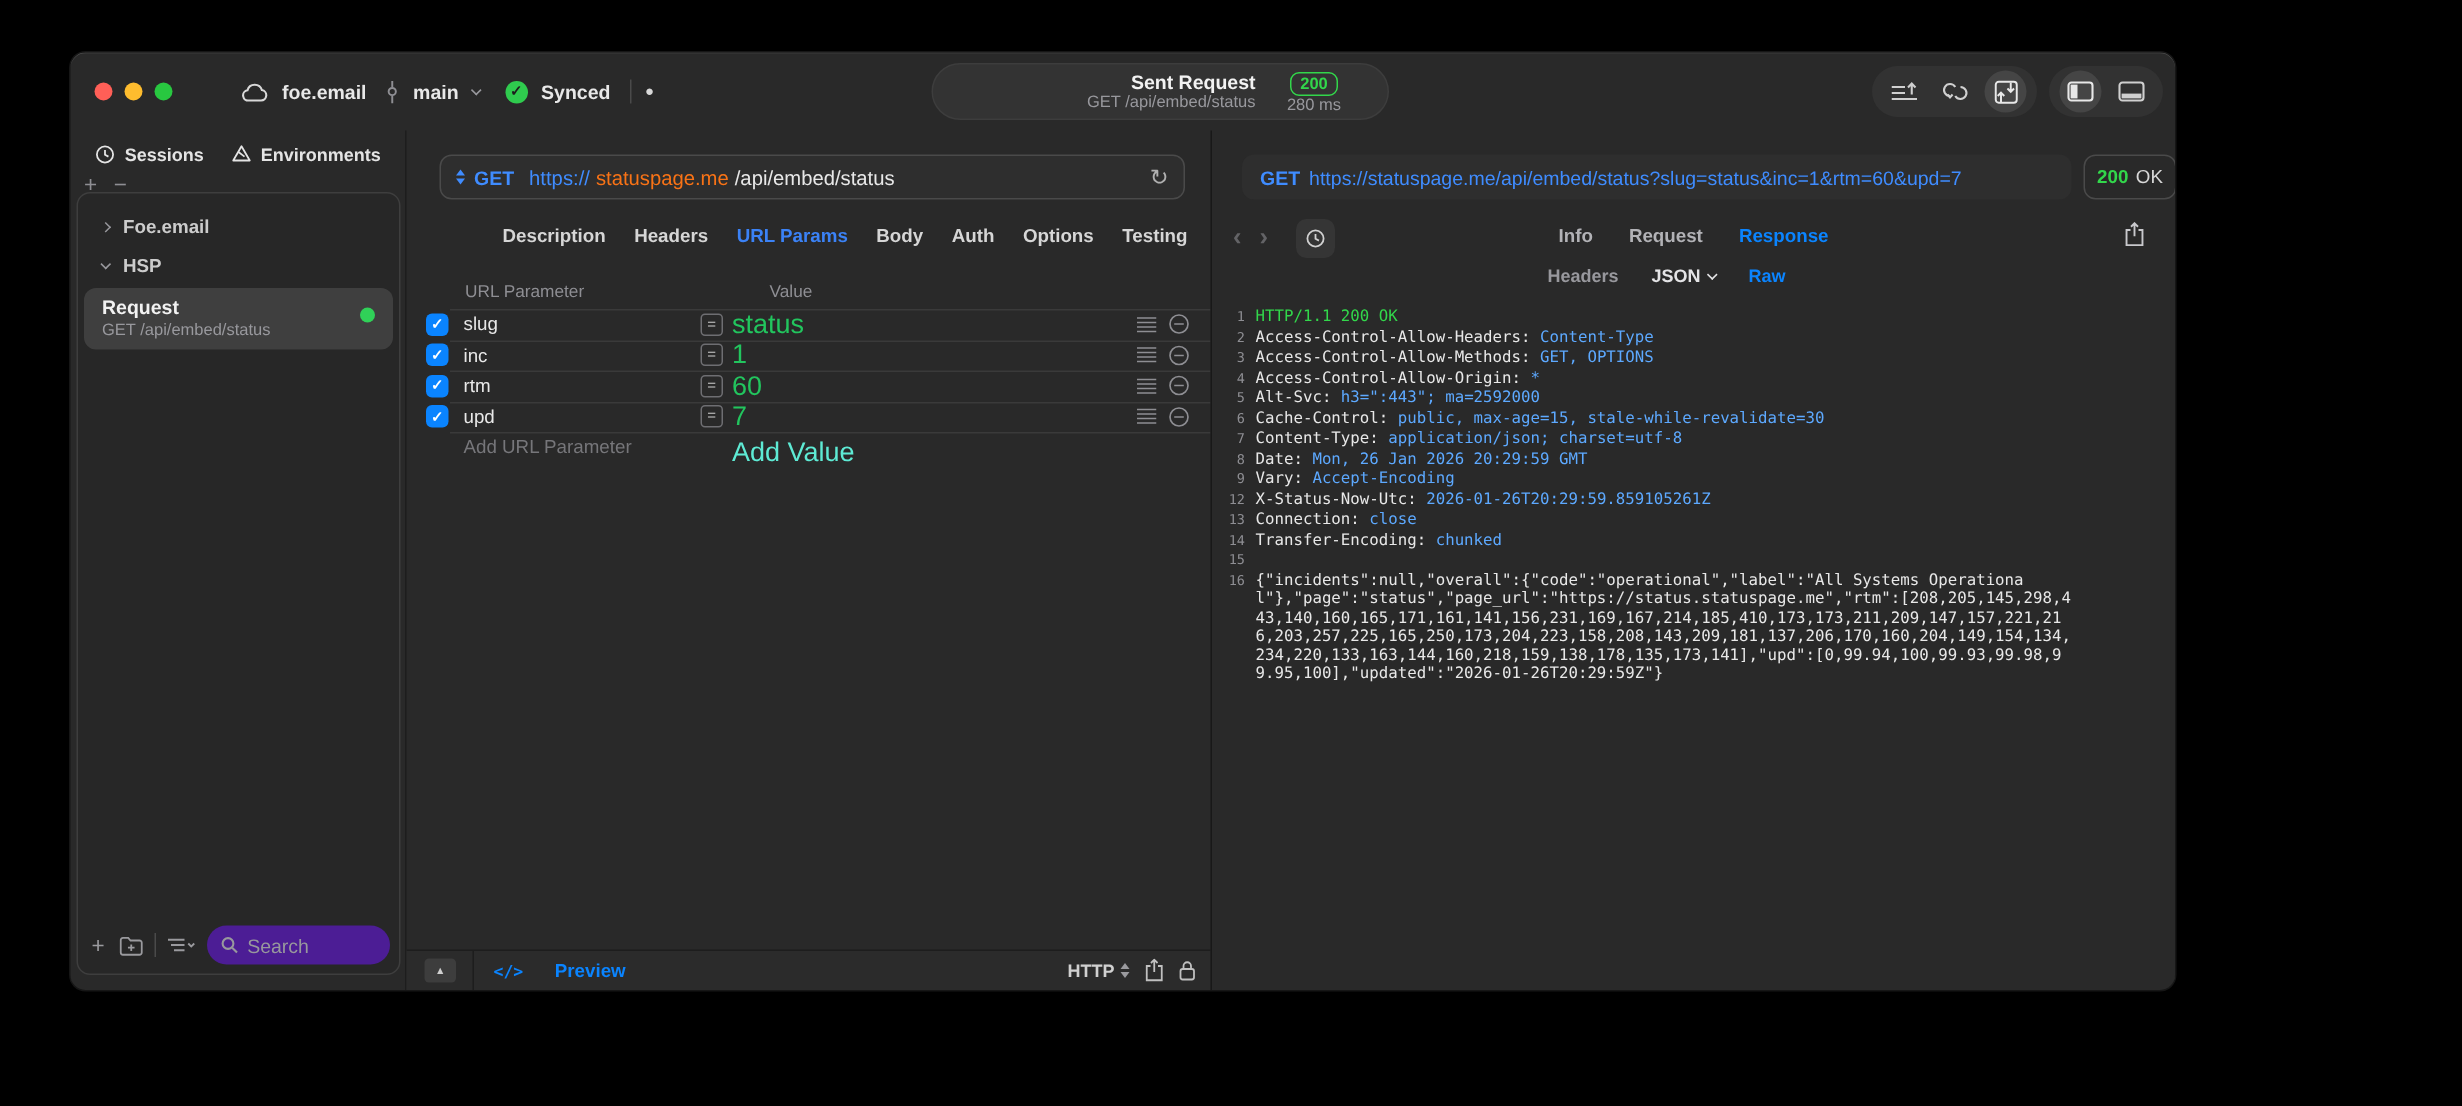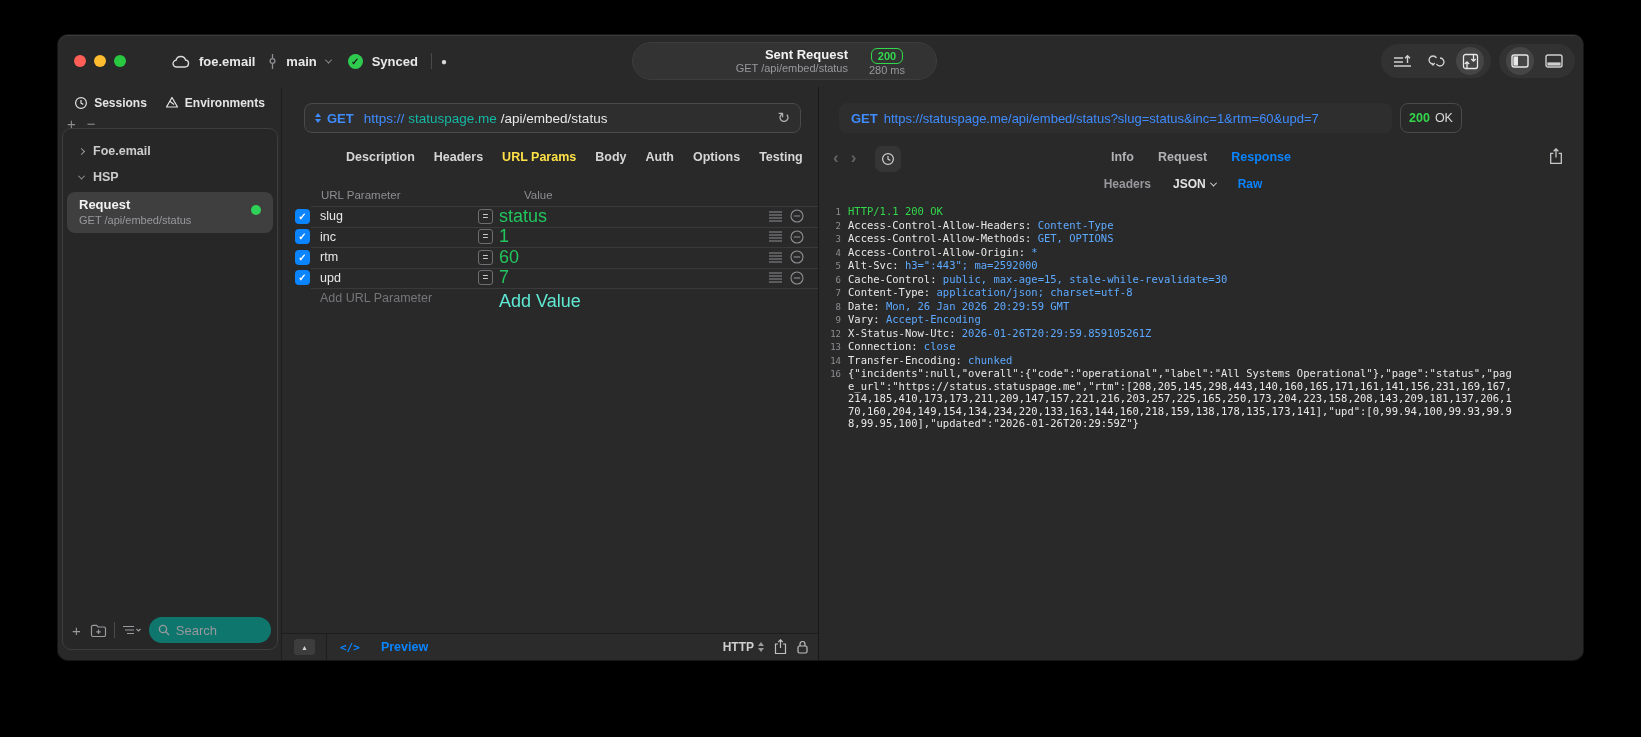--- a/index.html
+++ b/index.html
@@ -1,18 +1,18 @@
 <!DOCTYPE html>
 <html><head>
 <meta charset="utf-8">
 <style>
   * { margin:0; padding:0; box-sizing:border-box; }
   html,body { width:1641px; height:737px; background:#000; overflow:hidden;
     font-family:"Liberation Sans", sans-serif; -webkit-font-smoothing:antialiased; }
-  .window { position:absolute; left:58px; top:35px; width:1525px; height:625px;
+  .window { position:absolute; left:47px; top:35px; width:1403px; height:625px;
     background:#292929; border-radius:10px; overflow:hidden;
     box-shadow: inset 0 0.5px 0 rgba(255,255,255,.18), 0 0 0 1px #161616; }
 
   
   .titlebar { position:absolute; left:0; top:0; right:0; height:52px; }
   .traffic { position:absolute; left:16px; top:20px; display:flex; gap:8px; }
   .tl { width:12px; height:12px; border-radius:50%; }
   .tl.red{background:#ff5f57;} .tl.yellow{background:#febc2e;} .tl.green{background:#28c840;}
   .tb-left { position:absolute; left:114px; top:0; height:52px; display:flex; align-items:center; gap:9px; }
   .tb-left .txt { font-size:13px; font-weight:600; color:#e8e8e8; }
@@ -54,42 +54,42 @@
   .tree-item .chev { color:#98989d; }
   .req-card { position:relative; margin:2px 4px 0 4px; background:#3f3f3f; border-radius:8px;
     padding:5px 10px 6px 12px; }
   .req-title { font-size:13px; font-weight:600; color:#f2f2f2; line-height:16px; }
   .req-sub { font-size:11px; color:#98989d; line-height:14px; }
   .req-dot { position:absolute; right:12px; top:13px; width:10px; height:10px; border-radius:50%;
     background:#30d158; }
   .sb-bottom { position:absolute; left:7px; right:6px; bottom:5px; height:28px;
     display:flex; align-items:center; gap:7px; }
   .sb-bottom .plus { color:#9a9a9e; font-size:15px; padding:0 2px; }
-  .search-pill { flex:1; height:26px; background:#0f766e; border-radius:13px; display:flex;
+  .search-pill { flex:1; height:26px; background:#4c1d95; border-radius:13px; display:flex;
     align-items:center; padding:0 9px; gap:6px; }
   .search-pill input { background:transparent; border:none; outline:none; color:#c8c8c8;
     font-size:13px; width:100%; font-family:"Liberation Sans",sans-serif; }
   .search-pill input::placeholder { color:#98989d; }
 
   
   .editor { position:absolute; left:223px; top:52px; width:537px; bottom:0; border-left:1px solid #1d1d1d; }
   .url-bar { position:absolute; left:22px; top:16px; width:497px; height:30px; background:#2e2e2e;
     border:1px solid #4a4a4a; border-radius:8px; display:flex; align-items:center; padding:0 10px; gap:4px; }
   .stepper { display:flex; flex-direction:column; gap:2px; margin-right:2px; }
   .tri { width:0; height:0; border-left:3.5px solid transparent; border-right:3.5px solid transparent; }
   .tri-up { border-bottom:4px solid #3f8cff; } .tri-down { border-top:4px solid #3f8cff; }
   .tri-up.gray { border-bottom-color:#9a9a9e; } .tri-down.gray { border-top-color:#9a9a9e; }
   .method { font-size:13px; font-weight:700; color:#3f8cff; margin-right:6px; }
   .u-scheme { font-size:13.5px; color:#3f8cff; }
-  .u-host { font-size:13.5px; color:#14b8a6; }
+  .u-host { font-size:13.5px; color:#f97316; }
   .u-path { font-size:13.5px; color:#e8e8e8; flex:1; }
   .refresh { color:#b0b0b0; font-size:15px; }
   .ed-tabs { position:absolute; top:63px; left:64px; right:0; display:flex; gap:19px; }
   .ed-tab { font-size:12.5px; font-weight:600; color:#d6d6d6; }
-  .ed-tab.active { color:#fde047; }
+  .ed-tab.active { color:#3b82f6; }
   .tbl-head { position:absolute; top:102px; left:0; right:0; font-size:11.5px; color:#8e8e93; }
   .tbl-head .c1 { position:absolute; left:39px; } .tbl-head .c2 { position:absolute; left:242px; }
   .params { position:absolute; top:119px; left:0; right:0; }
   .prow { position:relative; height:20.5px; display:flex; align-items:center; }
   .prow::before { content:""; position:absolute; left:29px; right:0; top:0; height:1px; background:#3a3a3a; }
   .checkbox { position:absolute; left:13px; width:15px; height:15px; border-radius:4px;
     background:#0a84ff; color:#fff; font-size:10px; font-weight:700; display:flex;
     align-items:center; justify-content:center; }
   .pname { position:absolute; left:38px; font-size:12.5px; color:#e8e8e8; }
   .eqbox { position:absolute; left:196px; width:15px; height:15px; border:1px solid #6e6e72;
@@ -567,19 +567,23 @@
         </div>
         <div class="rline">
           <span class="lnum">13</span>
           <div class="lcontent"><span class="tok-name">Connection: </span><span class="tok-value">close</span></div>
         </div>
         <div class="rline">
           <span class="lnum">14</span>
           <div class="lcontent"><span class="tok-name">Transfer-Encoding: </span><span class="tok-value">chunked</span></div>
         </div>
         <div class="rline">
+          <span class="lnum">15</span>
+          <div class="lcontent"></div>
+        </div>
+        <div class="rline">
           <span class="lnum">16</span>
           <div class="lcontent"><span class="tok-body">{"incidents":null,"overall":{"code":"operational","label":"All Systems Operational"},"page":"status","page_url":"https://status.statuspage.me","rtm":[208,205,145,298,443,140,160,165,171,161,141,156,231,169,167,214,185,410,173,173,211,209,147,157,221,216,203,257,225,165,250,173,204,223,158,208,143,209,181,137,206,170,160,204,149,154,134,234,220,133,163,144,160,218,159,138,178,135,173,141],"upd":[0,99.94,100,99.93,99.98,99.95,100],"updated":"2026-01-26T20:29:59Z"}</span></div>
         </div>
       </div>
   </div>
 
 </div>
 
 </body></html>

